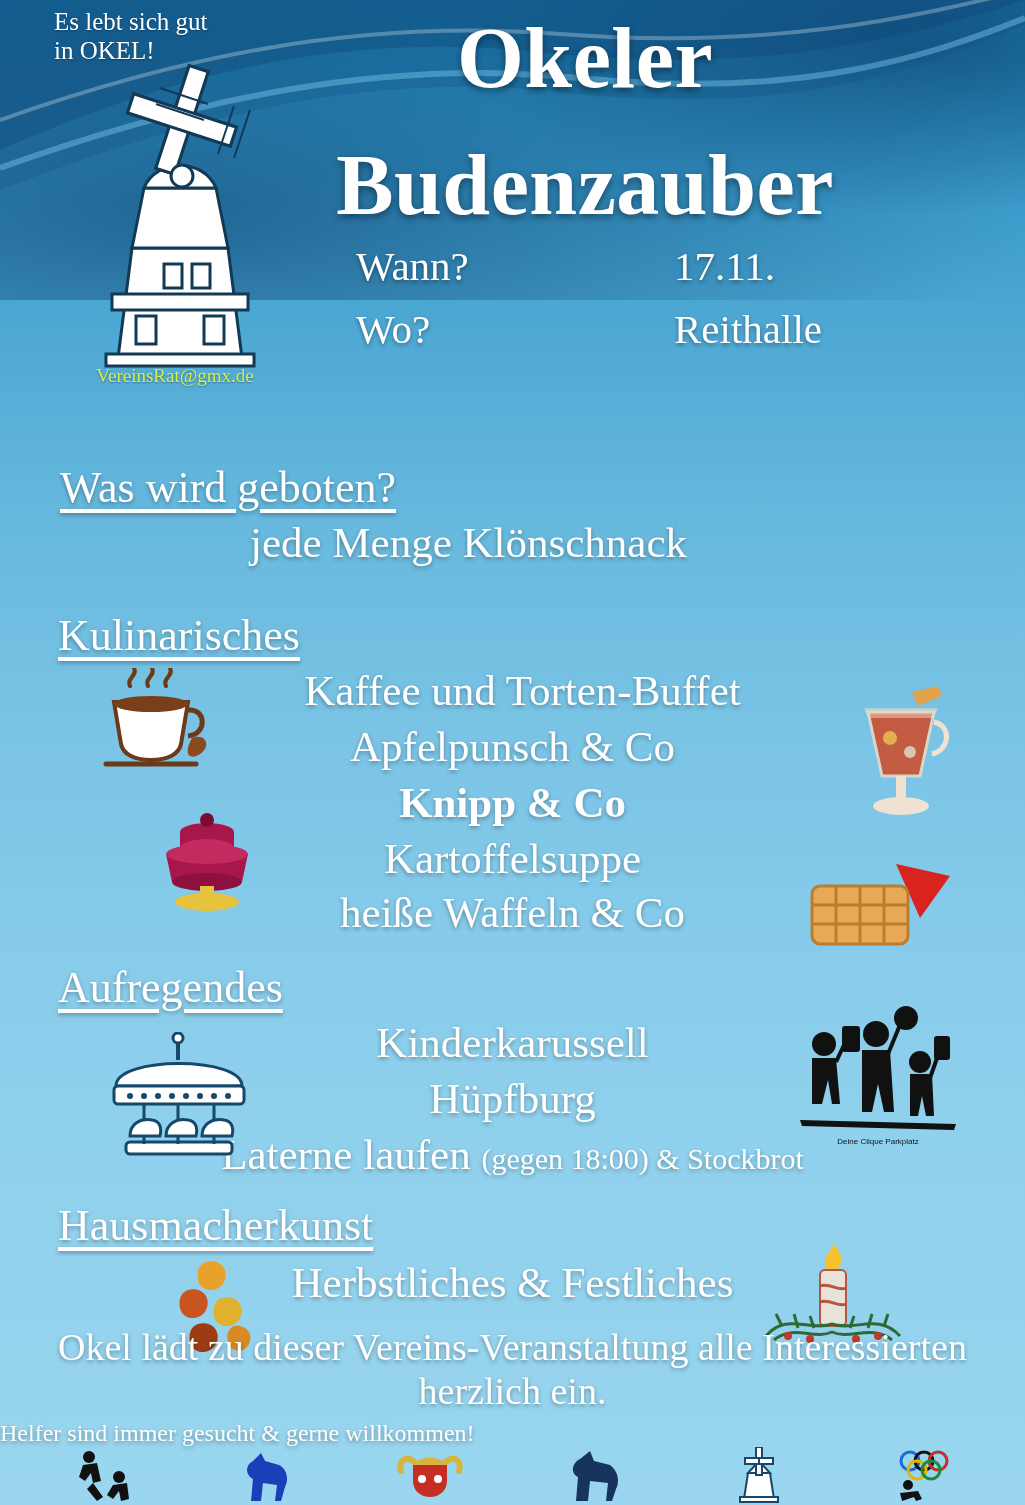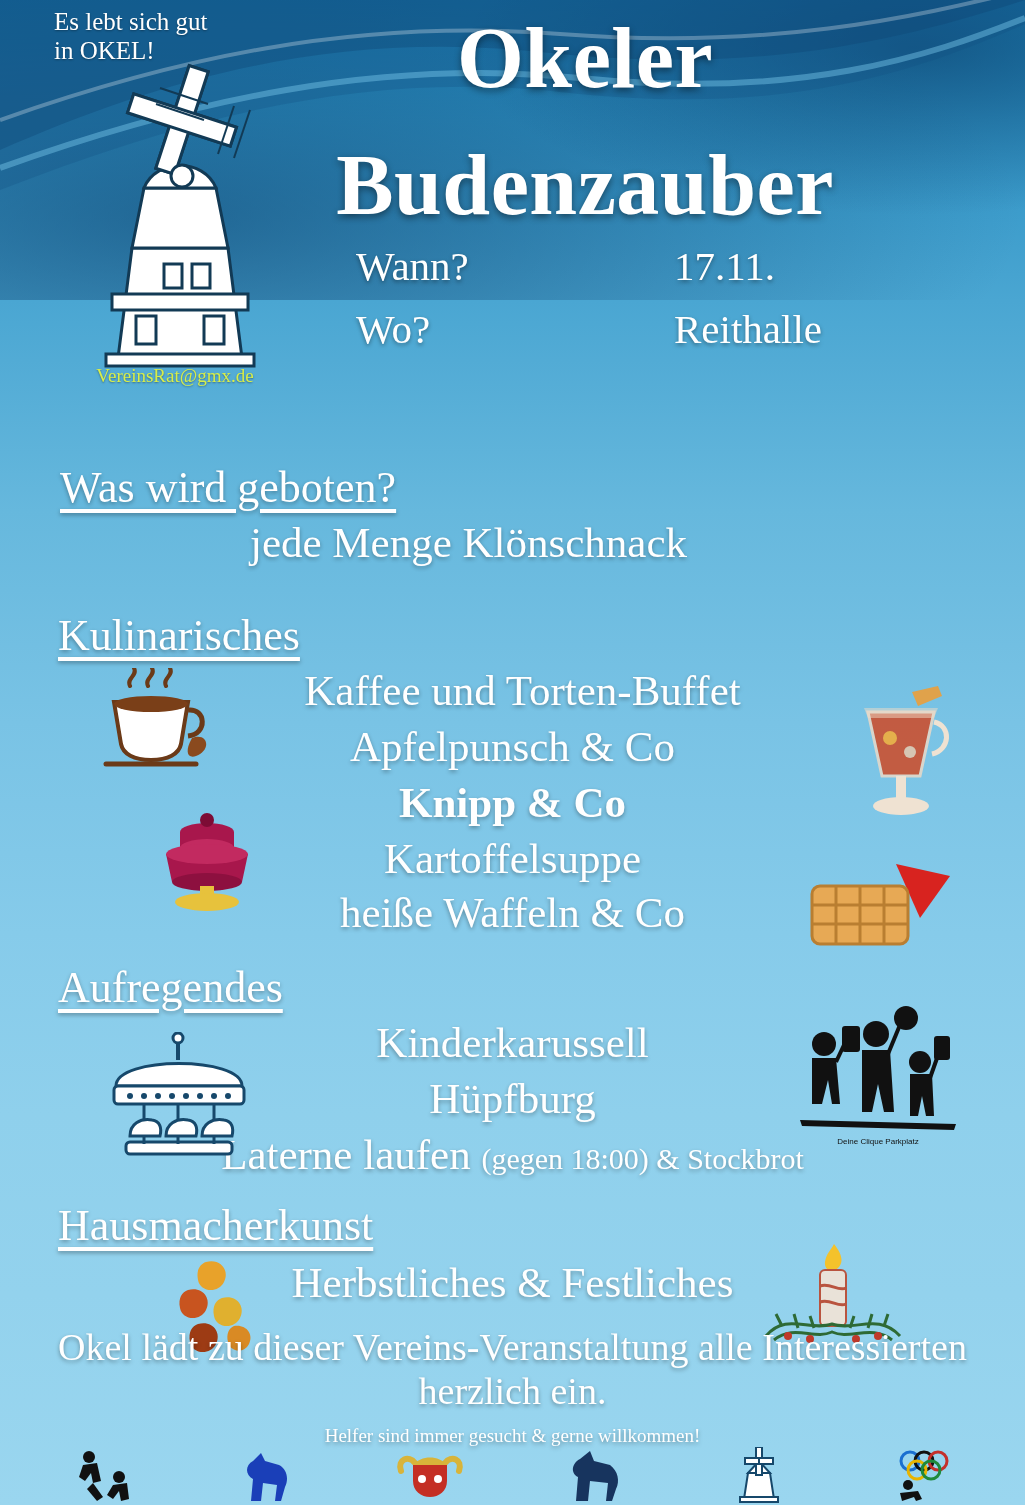--- a/index.html
+++ b/index.html
@@ -99,21 +99,21 @@
   .small-inline { font-size: 30px; }
 
   
   .footer1 {
     position: absolute; bottom: 92px; left: 0; width: 1025px;
     text-align: center; font-size: 38px;
     text-shadow: 0 2px 4px rgba(0,0,0,.35);
   }
   .footer2 {
     position: absolute; bottom: 58px; left: 0; width: 1025px;
-    text-align: center; font-size: 19px;
+    text-align: left; font-size: 24px;
     text-shadow: 0 2px 4px rgba(0,0,0,.35);
   }
   .icon-row {
     position: absolute; bottom: 0; left: 0; width: 1025px; height: 62px;
     display: flex; align-items: flex-end; justify-content: space-around;
     padding: 0 20px 2px 20px;
   }
   .icon-row > div { width: 80px; height: 58px; display:flex; align-items:flex-end; justify-content:center; }
 
   

